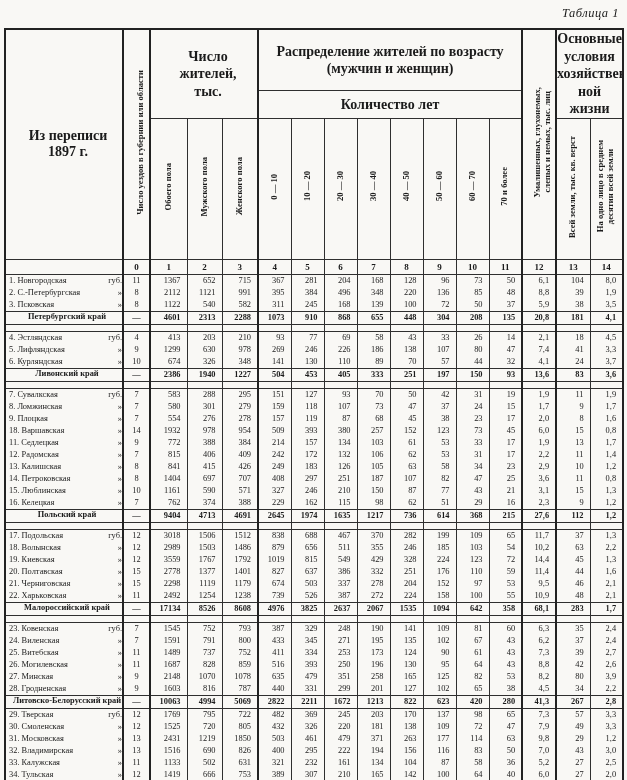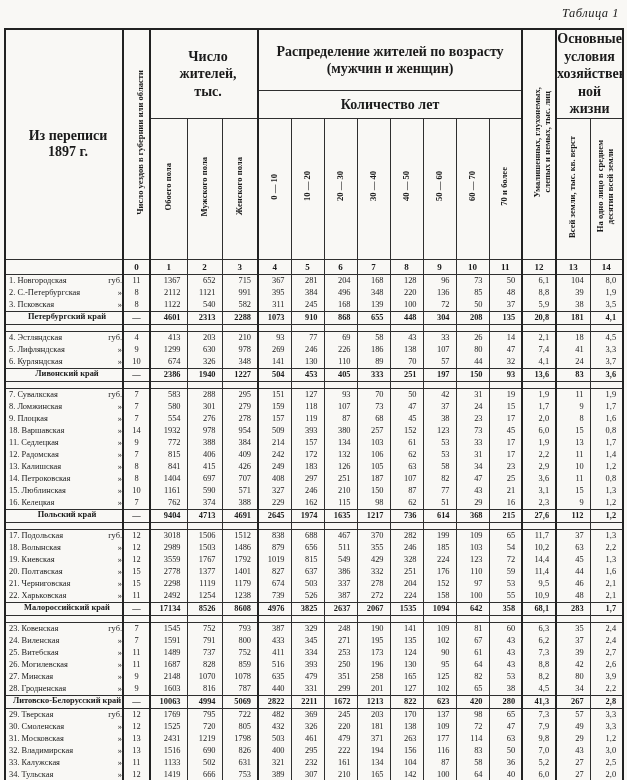--- a/index.html
+++ b/index.html
@@ -990,21 +990,21 @@
       <tr>
         <td class="lab br2">
           <span class="labwrap">
             <span>31. Московская</span>
             <span class="sf">»</span>
           </span>
         </td>
         <td class="v c0 bl2">13</td>
         <td class="v c1 bl2">2431</td>
         <td class="v c2">1219</td>
-        <td class="v c3">1798</td>
+        <td class="v c3">1850</td>
         <td class="v c4 bl2">503</td>
         <td class="v c5">461</td>
         <td class="v c6">479</td>
         <td class="v c7">371</td>
         <td class="v c8">263</td>
         <td class="v c9">177</td>
         <td class="v c10">114</td>
         <td class="v c11">63</td>
         <td class="v c12 bl2">9,8</td>
         <td class="v c13 bl2">29</td>

